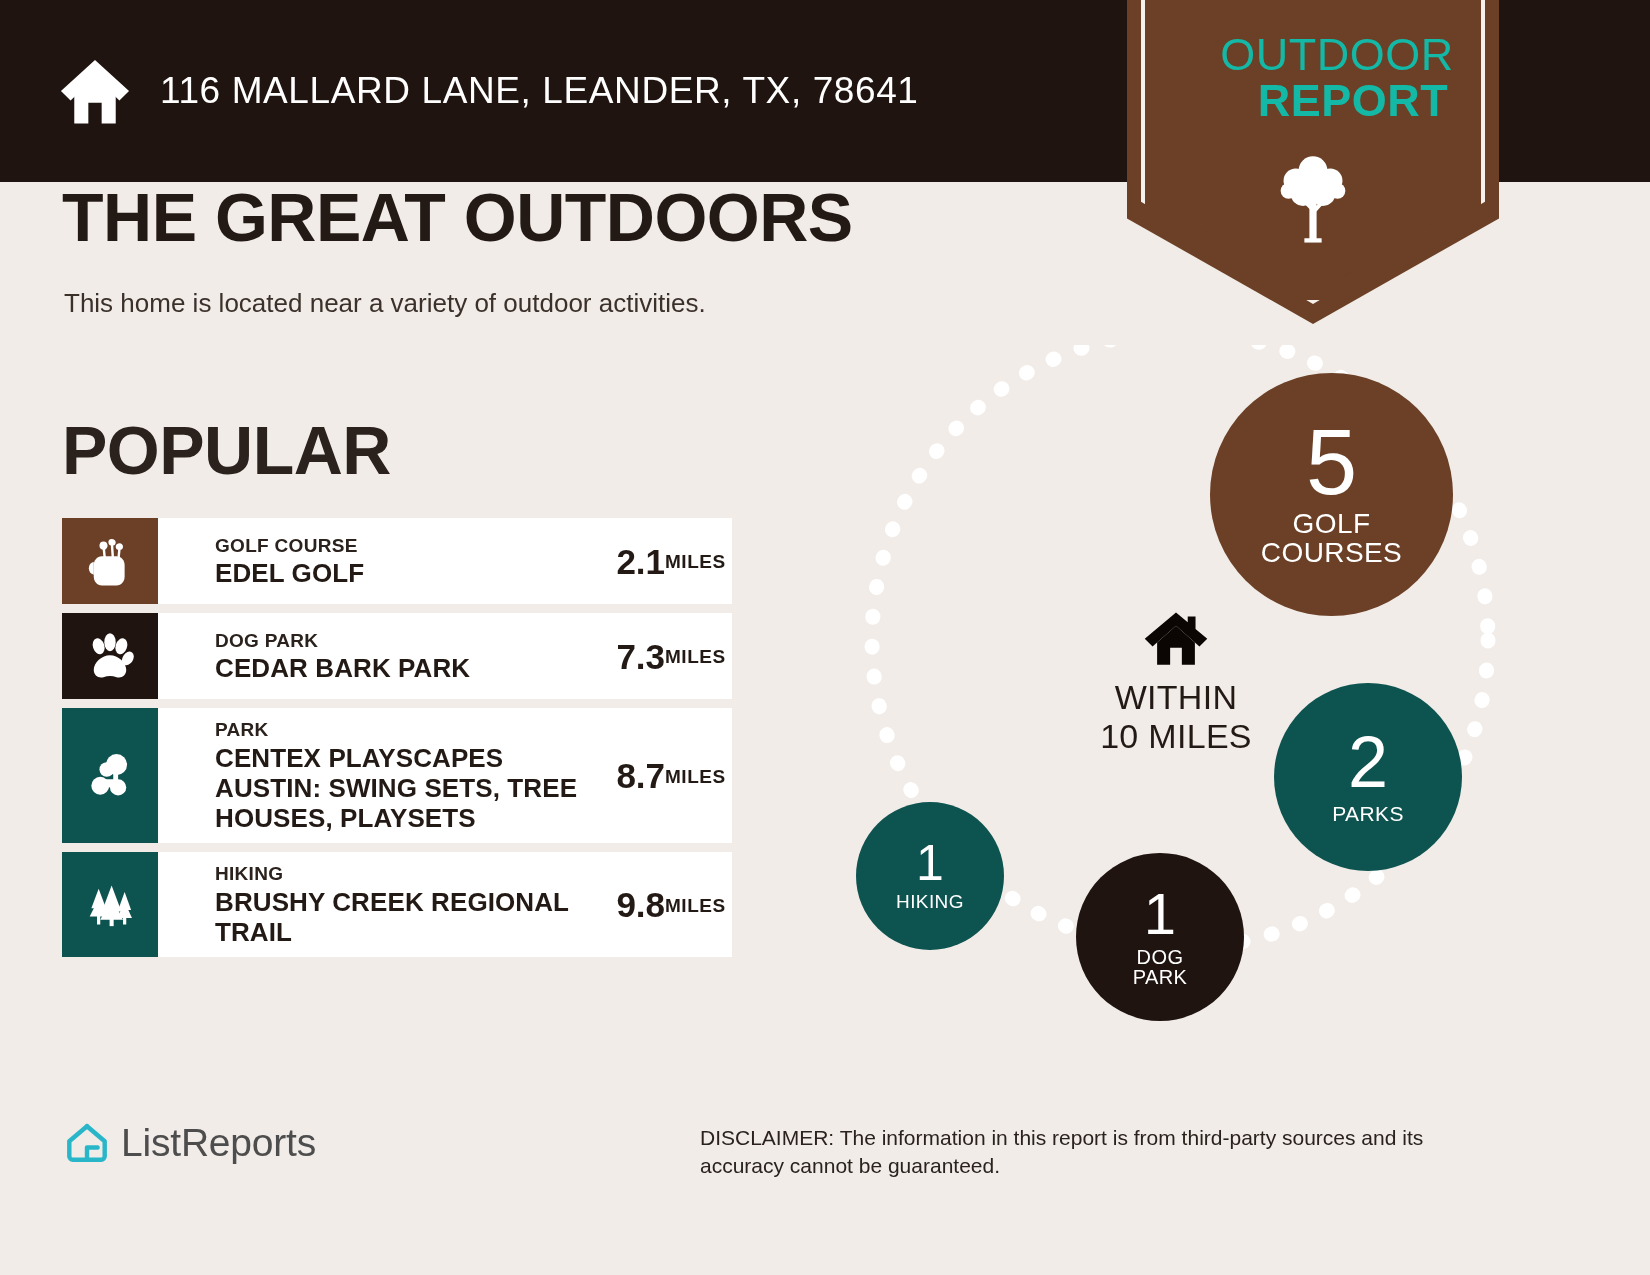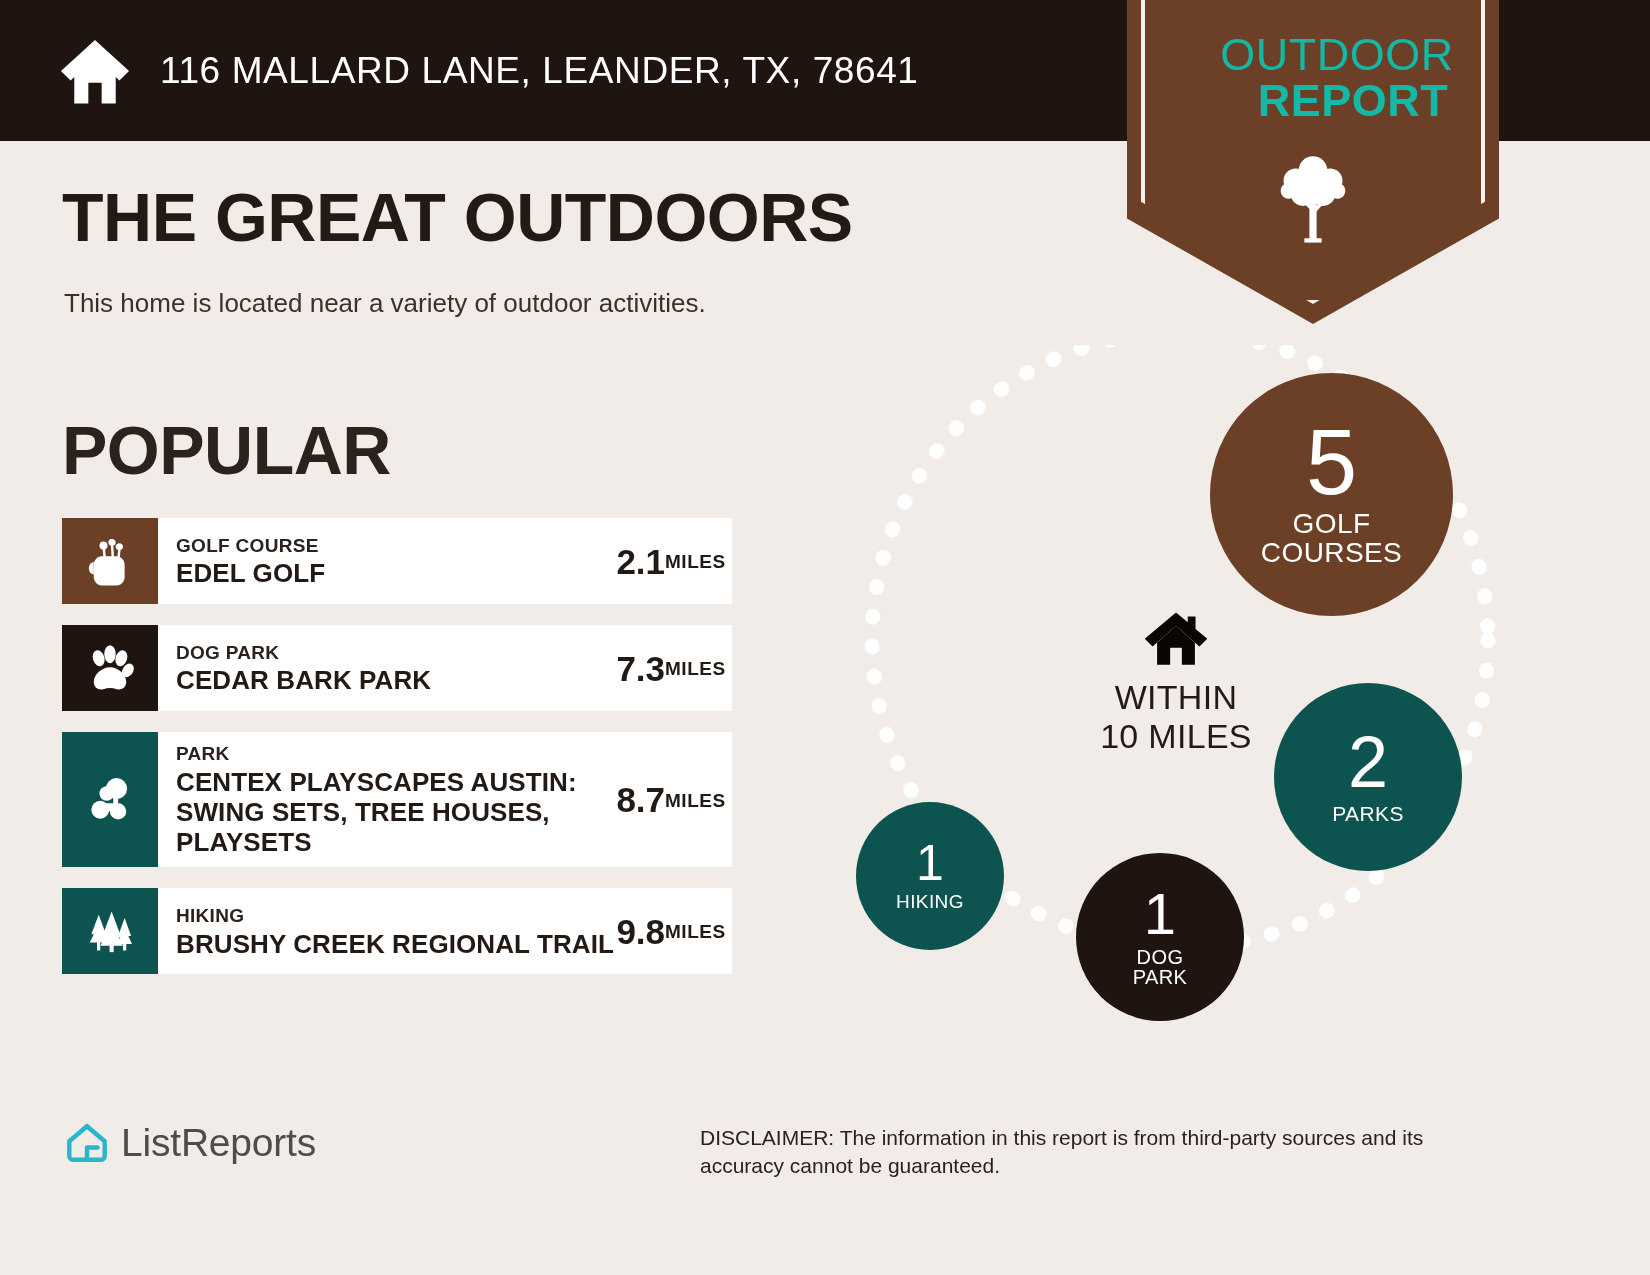--- a/index.html
+++ b/index.html
@@ -7,21 +7,21 @@
   body {
     font-family:"Liberation Sans", sans-serif;
     background:#f1ece8;
     color:#231a15;
     position:relative;
     overflow:hidden;
   }
 
   
   .header {
-    position:absolute; left:0; top:0; width:1650px; height:141px;
+    position:absolute; left:0; top:0; width:1650px; height:182px;
     background:#1f140f;
     display:flex; align-items:center;
   }
   .header-home { margin-left:58px; width:74px; height:74px; display:block; }
   .header-address {
     margin-left:28px;
     color:#ffffff;
     font-size:37px;
     font-weight:400;
     letter-spacing:0.6px;
@@ -74,22 +74,23 @@
     position:absolute; left:62px; top:411px;
     font-size:68px; font-weight:700; letter-spacing:-0.5px;
     color:#2b221d;
   }
 
   
   .list { position:absolute; left:62px; top:518px; width:670px; }
   .row {
     display:flex; align-items:stretch;
     background:#ffffff;
-    margin-bottom:21px;
+    margin-bottom:9px;
     min-height:86px;
+    gap:39px;
   }
   .row-icon {
     width:96px; flex:0 0 96px;
     display:flex; align-items:center; justify-content:center;
   }
   .c-brown { background:#6b4026; }
   .c-dark  { background:#1f140f; }
   .c-teal  { background:#0d5350; }
   .row-icon svg { width:52px; height:52px; fill:#ffffff; }
   .row-body {

